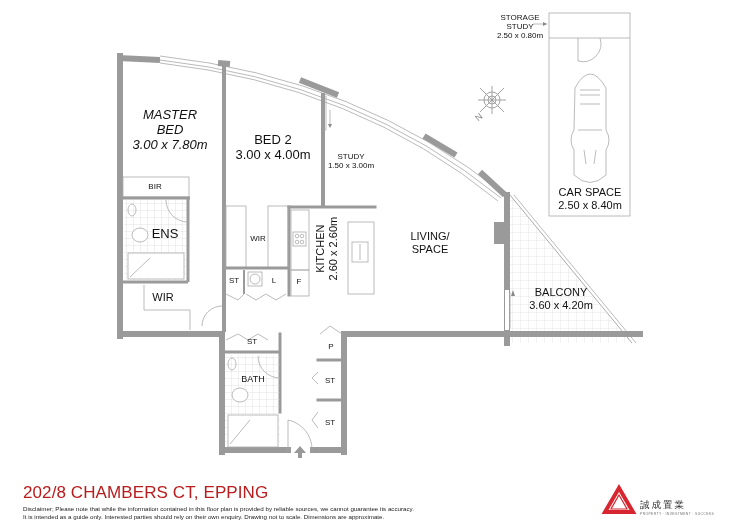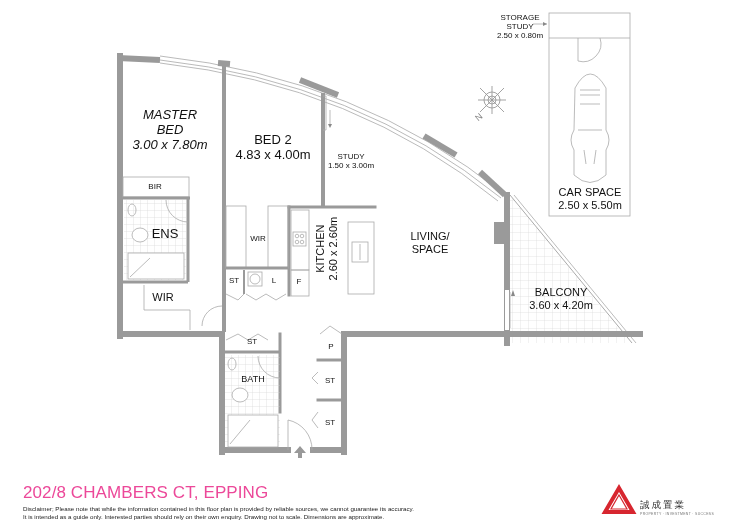--- a/index.html
+++ b/index.html
@@ -3,21 +3,21 @@
 <meta charset="utf-8">
 <style>
   html, body { margin: 0; padding: 0; background: #ffffff; }
   body { width: 750px; height: 530px; position: relative; overflow: hidden; font-family: "Liberation Sans", sans-serif; color: #111; }
   #plan { position: absolute; left: 0; top: 0; width: 750px; height: 530px; }
   .lbl { position: absolute; text-align: center; color: #111; line-height: 1.15; white-space: nowrap; }
   .room-lg { font-size: 13px; }
   .room-md { font-size: 11px; }
   .room-sm { font-size: 8px; }
   .vert { transform: rotate(-90deg); transform-origin: center center; }
-  #title { position: absolute; left: 23px; top: 483px; font-size: 17px; letter-spacing: 0.1px; color: #ec4899; }
+  #title { position: absolute; left: 23px; top: 483px; font-size: 17px; letter-spacing: 0.1px; color: #b91c1c; }
   #disclaimer { position: absolute; left: 23px; top: 505px; font-size: 6.2px; line-height: 8px; color: #222; width: 420px; }
   #brand { position: absolute; left: 600px; top: 487px; width: 150px; height: 36px; }
   #brand-name { position: absolute; left: 40px; top: 0px; font-size: 9.5px; font-weight: bold; letter-spacing: 1px; color: #222; }
   #brand-cn { position: absolute; left: 40px; top: 12px; font-size: 9.5px; letter-spacing: 2px; color: #333; }
   #brand-tag { position: absolute; left: 40px; top: 25px; font-size: 3.5px; color: #777; letter-spacing: 0.3px; }
 </style>
 </head>
 <body>
 
 <svg id="plan" viewBox="0 0 750 530" xmlns="http://www.w3.org/2000/svg">
@@ -179,41 +179,41 @@
   </g>
 </svg>
 
 <div class="lbl room-lg" style="left:130px;top:108px;width:80px;font-style:italic;">
   <div>MASTER</div>
   <div>BED</div>
   <div>3.00 x 7.80m</div>
 </div>
 <div class="lbl room-lg" style="left:228px;top:133px;width:90px;">
   <div>BED 2</div>
-  <div>4.83 x 4.00m</div>
+  <div>3.00 x 4.00m</div>
 </div>
 <div class="lbl room-sm" style="left:326px;top:152px;width:50px;">
   <div>STUDY</div>
   <div>1.50 x 3.00m</div>
 </div>
 <div class="lbl room-md vert" style="left:287px;top:236px;width:80px;">
   <div>KITCHEN</div>
   <div>2.60 x 2.60m</div>
 </div>
 <div class="lbl room-md" style="left:400px;top:230px;width:60px;">
   <div>LIVING/</div>
   <div>SPACE</div>
 </div>
 <div class="lbl room-md" style="left:516px;top:286px;width:90px;">
   <div>BALCONY</div>
   <div>3.60 x 4.20m</div>
 </div>
 <div class="lbl room-md" style="left:548px;top:186px;width:84px;">
   <div>CAR SPACE</div>
-  <div>2.50 x 5.50m</div>
+  <div>2.50 x 8.40m</div>
 </div>
 <div class="lbl room-sm" style="left:490px;top:13px;width:60px;">
   <div>STORAGE</div>
   <div>STUDY</div>
   <div>2.50 x 0.80m</div>
 </div>
 <div class="lbl room-sm" style="left:140px;top:182px;width:30px;">BIR</div>
 <div class="lbl room-lg" style="left:150px;top:227px;width:30px;">ENS</div>
 <div class="lbl room-md" style="left:148px;top:291px;width:30px;">WIR</div>
 <div class="lbl room-sm" style="left:244px;top:234px;width:28px;">WIR</div>

